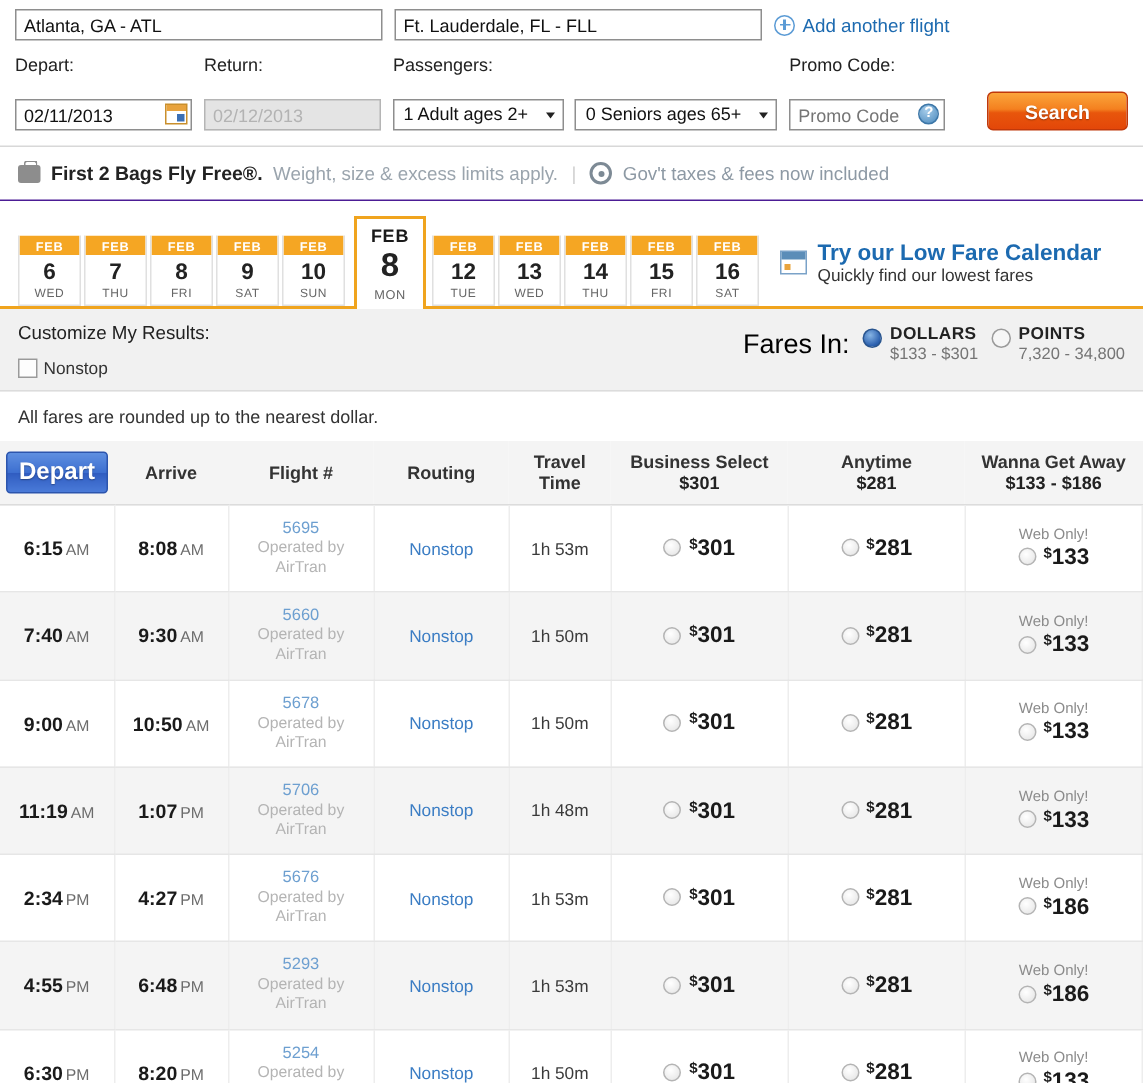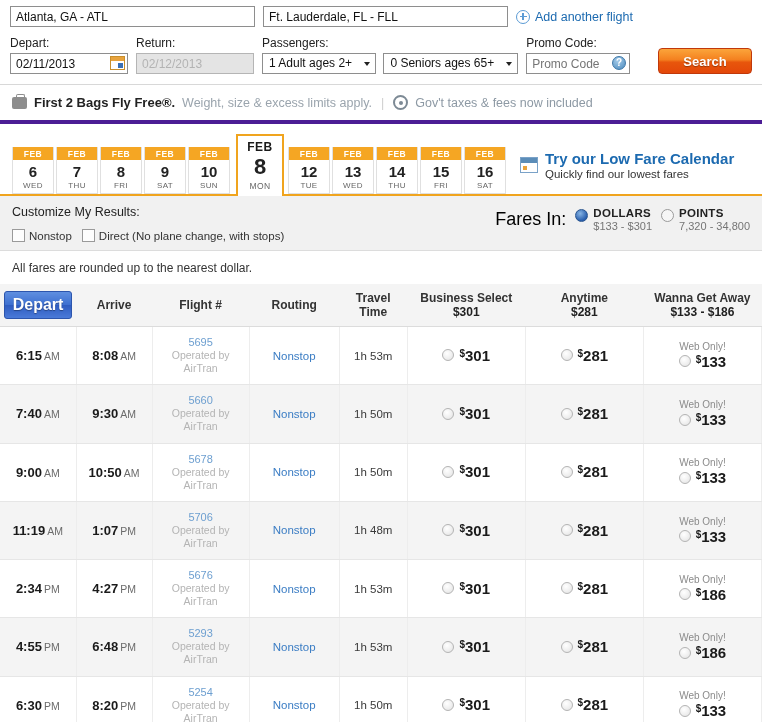--- a/index.html
+++ b/index.html
@@ -49,21 +49,21 @@
   .plus-circle::before, .plus-circle::after {
     content: ""; position: absolute; background: #5b9bd5;
   }
   .plus-circle::before { left: 2.5px; right: 2.5px; top: 5px; height: 1.5px; }
   .plus-circle::after { top: 2.5px; bottom: 2.5px; left: 5px; width: 1.5px; }
 
   .row-fields { display: flex; align-items: flex-end; gap: 0; }
   .fgroup { margin-right: 8px; }
   .flabel {
     display: block; font-size: 12px; color: #222;
-    font-weight: normal; margin-bottom: 3px;
+    font-weight: normal; margin-bottom: 16px;
   }
   .date-wrap { position: relative; display: inline-block; }
   .date-field { width: 118px; padding-right: 20px; }
   .date-field.disabled {
     background: #e4e4e4; color: #b3b3b3; border-color: #b5b5b5;
   }
   .cal-icon {
     position: absolute; right: 3px; top: 3px;
     width: 15px; height: 14px; background: #fff;
     border: 1px solid #c98f2d; cursor: pointer;
@@ -118,21 +118,21 @@
     color: #fff; font-weight: bold; font-size: 13px;
     text-shadow: 0 1px 1px rgba(0,0,0,.35);
     cursor: pointer;
     font-family: "Liberation Sans", sans-serif;
   }
 
   
   .bags-bar {
     display: flex; align-items: center; gap: 7px;
     padding: 10px 12px; font-size: 12.5px;
-    border-bottom: 4px solid #4c1d95;
+    border-bottom: 1px solid #4c1d95;
   }
   .bag-icon {
     width: 15px; height: 12px; background: #8d8d8d;
     border-radius: 2px; position: relative; flex: none;
   }
   .bag-icon::before {
     content: ""; position: absolute; left: 4px; top: -3px;
     width: 7px; height: 3px;
     border: 1.5px solid #8d8d8d; border-bottom: none;
     border-radius: 2px 2px 0 0;
@@ -429,24 +429,20 @@
   </div>
 </div>
 
 <div class="customize">
   <div>
     <div class="cz-title">Customize My Results:</div>
     <div class="cz-checks">
       <label>
         <span class="cbx"></span>
         <span>Nonstop</span>
-      </label>
-      <label>
-        <span class="cbx"></span>
-        <span>Direct (No plane change, with stops)</span>
       </label>
     </div>
   </div>
 
   <div class="fares-in">
     <span class="fares-label">Fares In:</span>
     <span class="fare-opt">
       <span class="radio on"></span>
       <span>
         <div class="ttl">DOLLARS</div>

